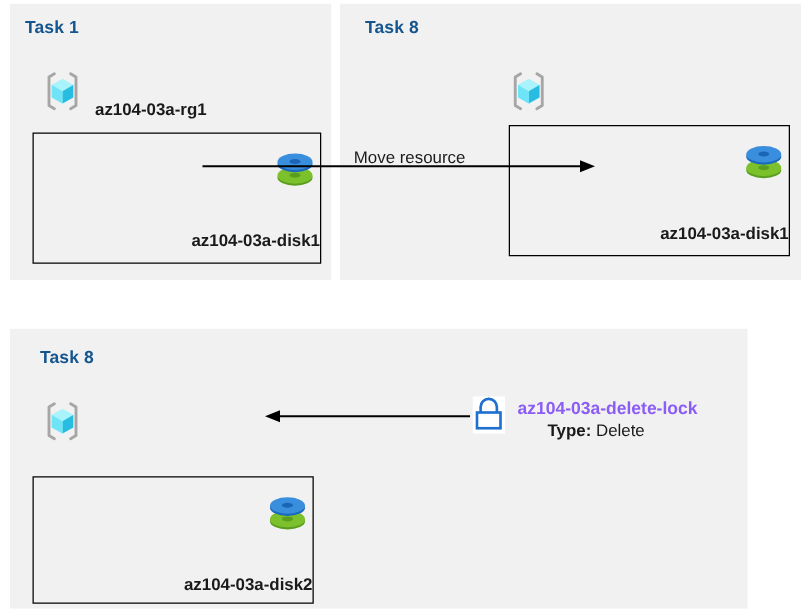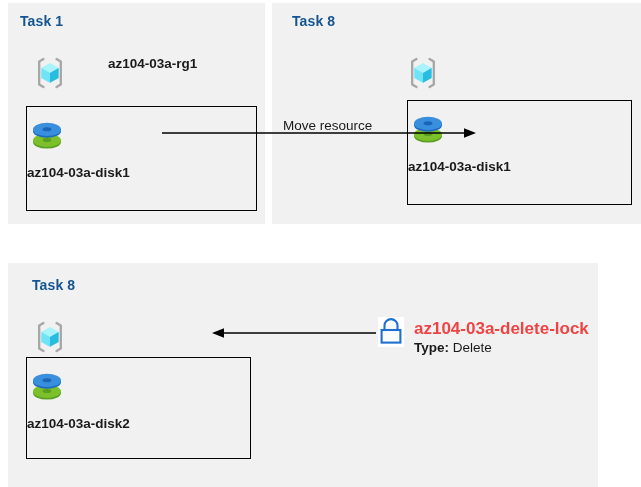--- a/index.html
+++ b/index.html
@@ -22,62 +22,62 @@
     font-weight:bold;
     font-size:14px;
     letter-spacing:.1px;
     white-space:nowrap;
   }
   #label-task1{left:20px;top:13px;}
   #label-task2{left:292px;top:13px;}
   #label-task3{left:32px;top:277px;}
 
   
-  .rg-row{position:absolute;display:flex;align-items:flex-start;white-space:nowrap;gap:32px;}
+  .rg-row{position:absolute;display:flex;align-items:flex-end;white-space:nowrap;}
   #rg-row-1{left:33px;top:56px;}
   #rg-row-2{left:406px;top:56px;}
   #rg-row-3{left:33px;top:320px;}
   .rg-name{
     font-size:13.5px;font-weight:bold;color:#1a1a1a;margin-left:9px;
   }
 
   
   .inner-box{
     position:absolute;
     background:#f1f1f1;
     border:1.6px solid #000000;
     box-sizing:border-box;
   }
   #box-task1{left:26px;top:106px;width:231px;height:105px;}
   #box-task2{left:407px;top:100px;width:225px;height:105px;}
-  #box-task3{left:26px;top:357px;width:225px;height:102px;}
-
-  .disk-wrap{position:absolute;display:flex;flex-direction:column;align-items:flex-start;}
+  #box-task3{left:26px;top:381px;width:225px;height:102px;}
+
+  .disk-wrap{position:absolute;display:flex;flex-direction:column;align-items:flex-end;gap:19px;}
   #disk-wrap-1{left:0;right:0;top:9px;}
   #disk-wrap-2{left:0;right:0;top:9px;}
   #disk-wrap-3{left:0;right:0;top:9px;}
   .disk-name{
     font-size:13.5px;font-weight:bold;color:#1a1a1a;margin-top:5px;white-space:nowrap;
   }
 
   
   .arrow-svg{position:absolute;overflow:visible;}
   #arrow-move{left:162px;top:125px;}
   #arrow-lock{left:212px;top:325px;}
 
   .move-caption{
     position:absolute;left:283px;top:118px;
     font-size:13.5px;font-weight:normal;color:#1a1a1a;white-space:nowrap;
   }
 
   
   #lock-row{position:absolute;left:378px;top:317px;display:flex;align-items:flex-start;}
   #lock-texts{margin-left:10px;margin-top:1px;}
-  .lock-name{font-size:17px;font-weight:bold;color:#ef4444;white-space:nowrap;line-height:1.25;}
-  .lock-type{font-size:13.5px;color:#1a1a1a;white-space:nowrap;line-height:1.3;}
+  .lock-name{font-size:14px;font-weight:bold;color:#8b5cf6;white-space:nowrap;line-height:1.25;}
+  .lock-type{font-size:13.5px;color:#1a1a1a;white-space:nowrap;line-height:1.3;margin-left:24px;}
   .lock-type b{font-weight:bold;}
 </style>
 </head>
 <body>
 
 <div class="panel" id="panel-task1"></div>
 <div class="panel" id="panel-task2"></div>
 <div class="panel" id="panel-task3"></div>
 
 <div class="task-label" id="label-task1">Task 1</div>

